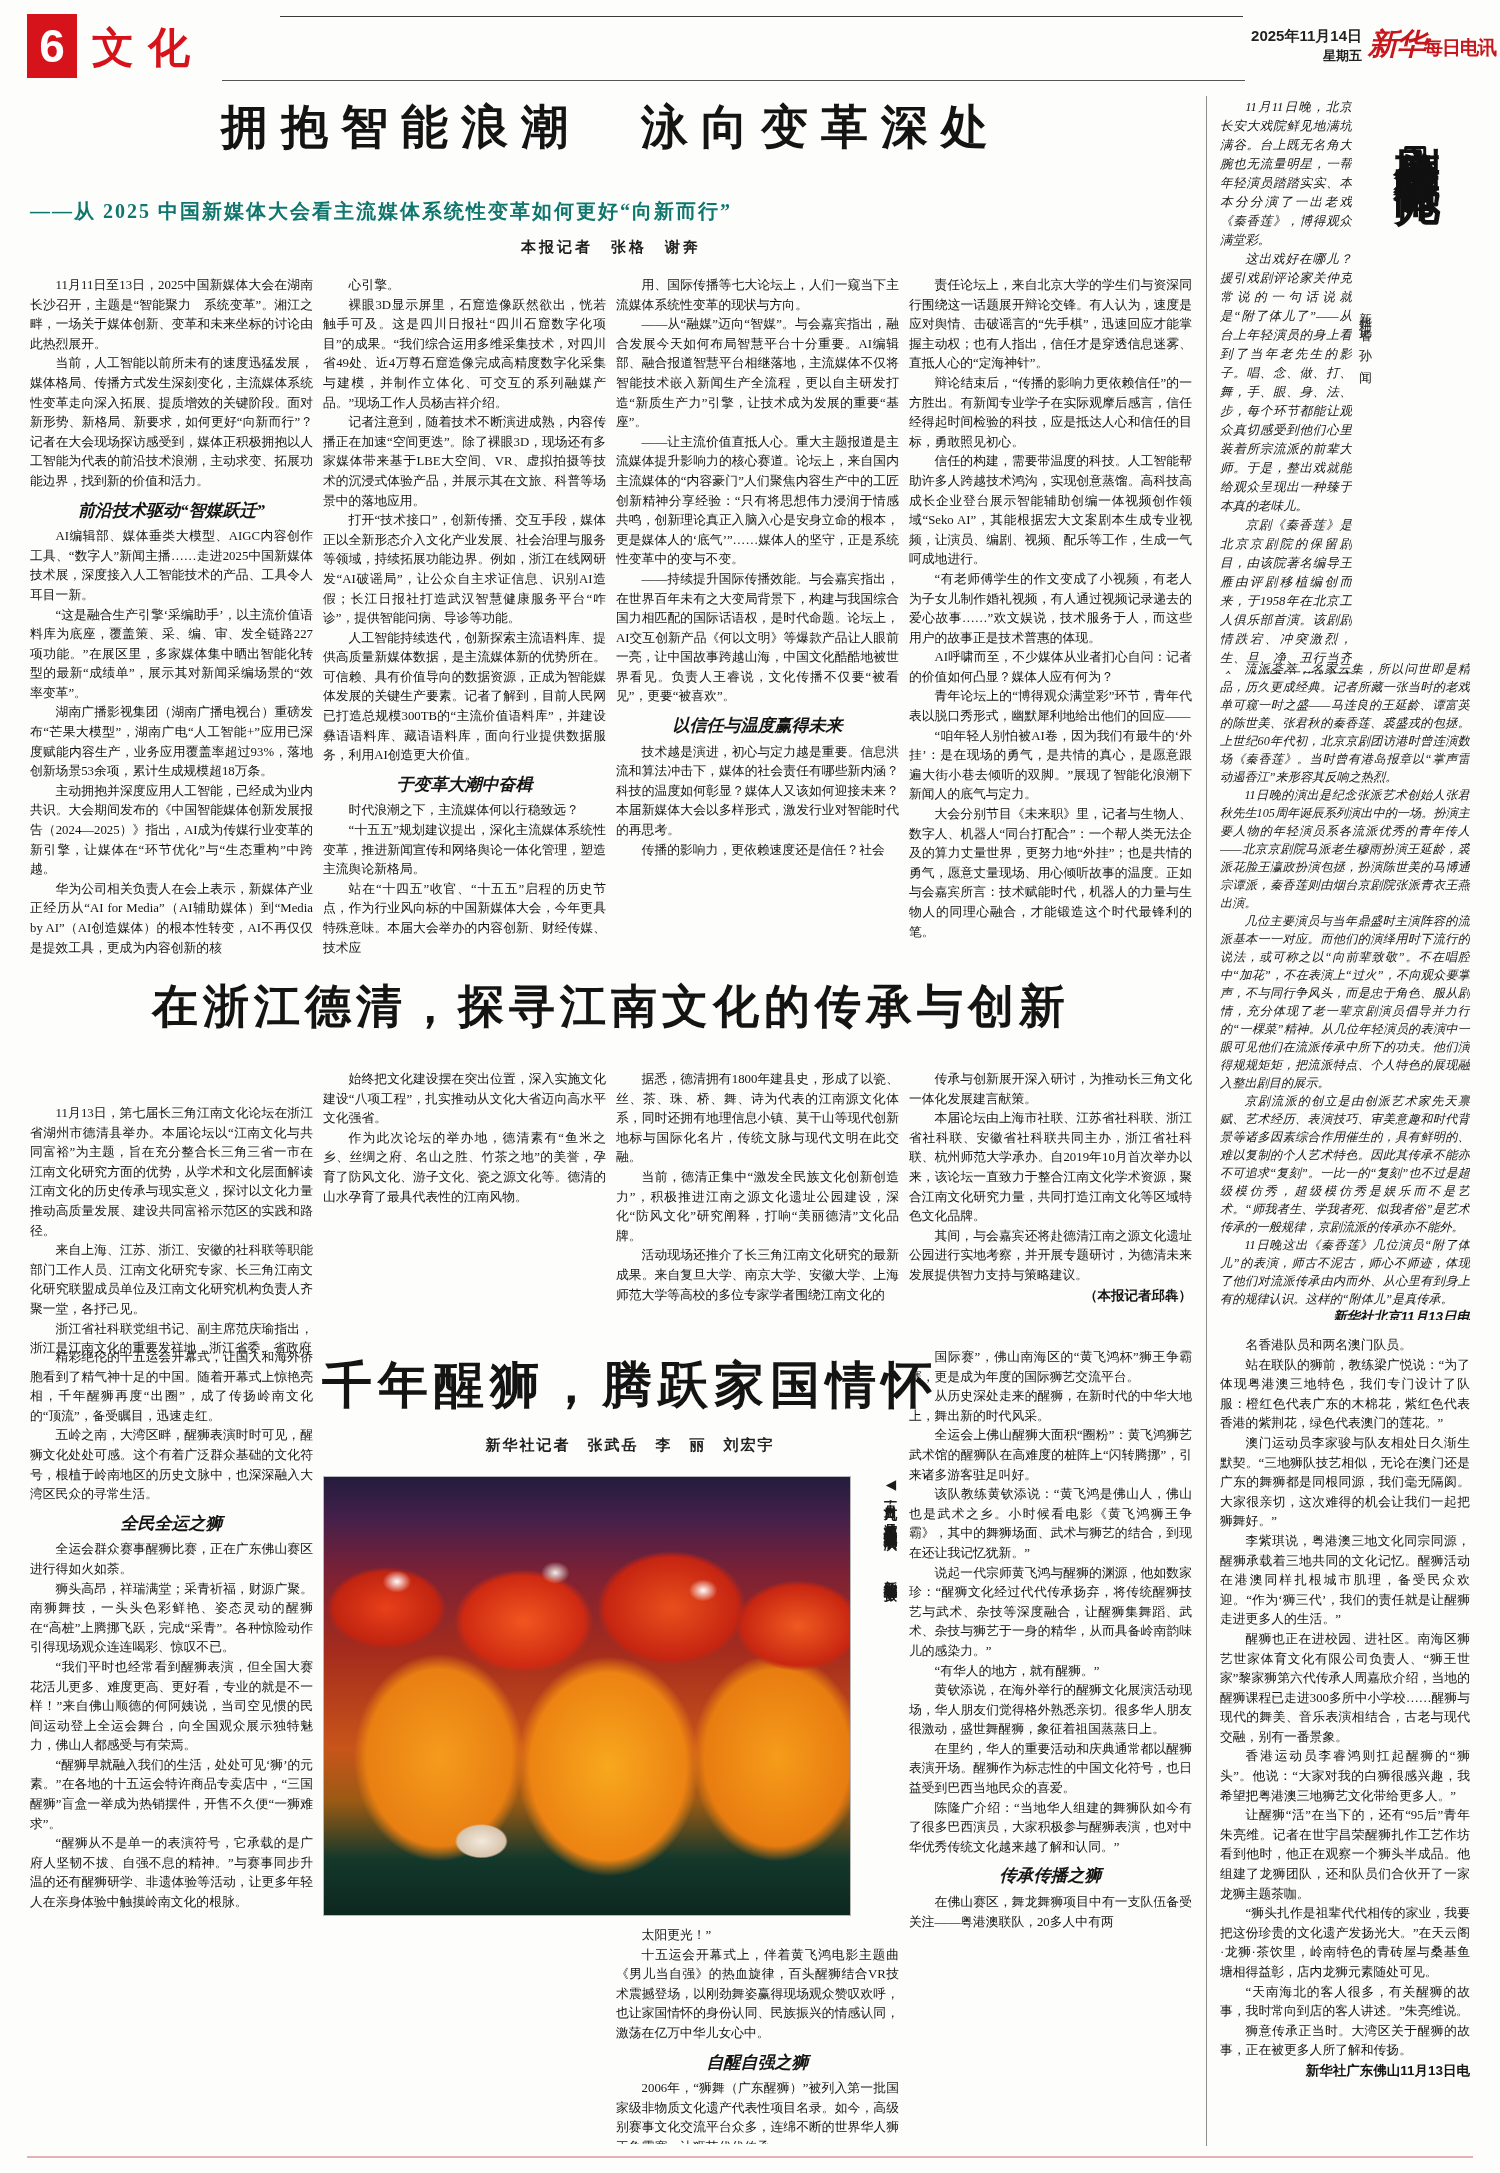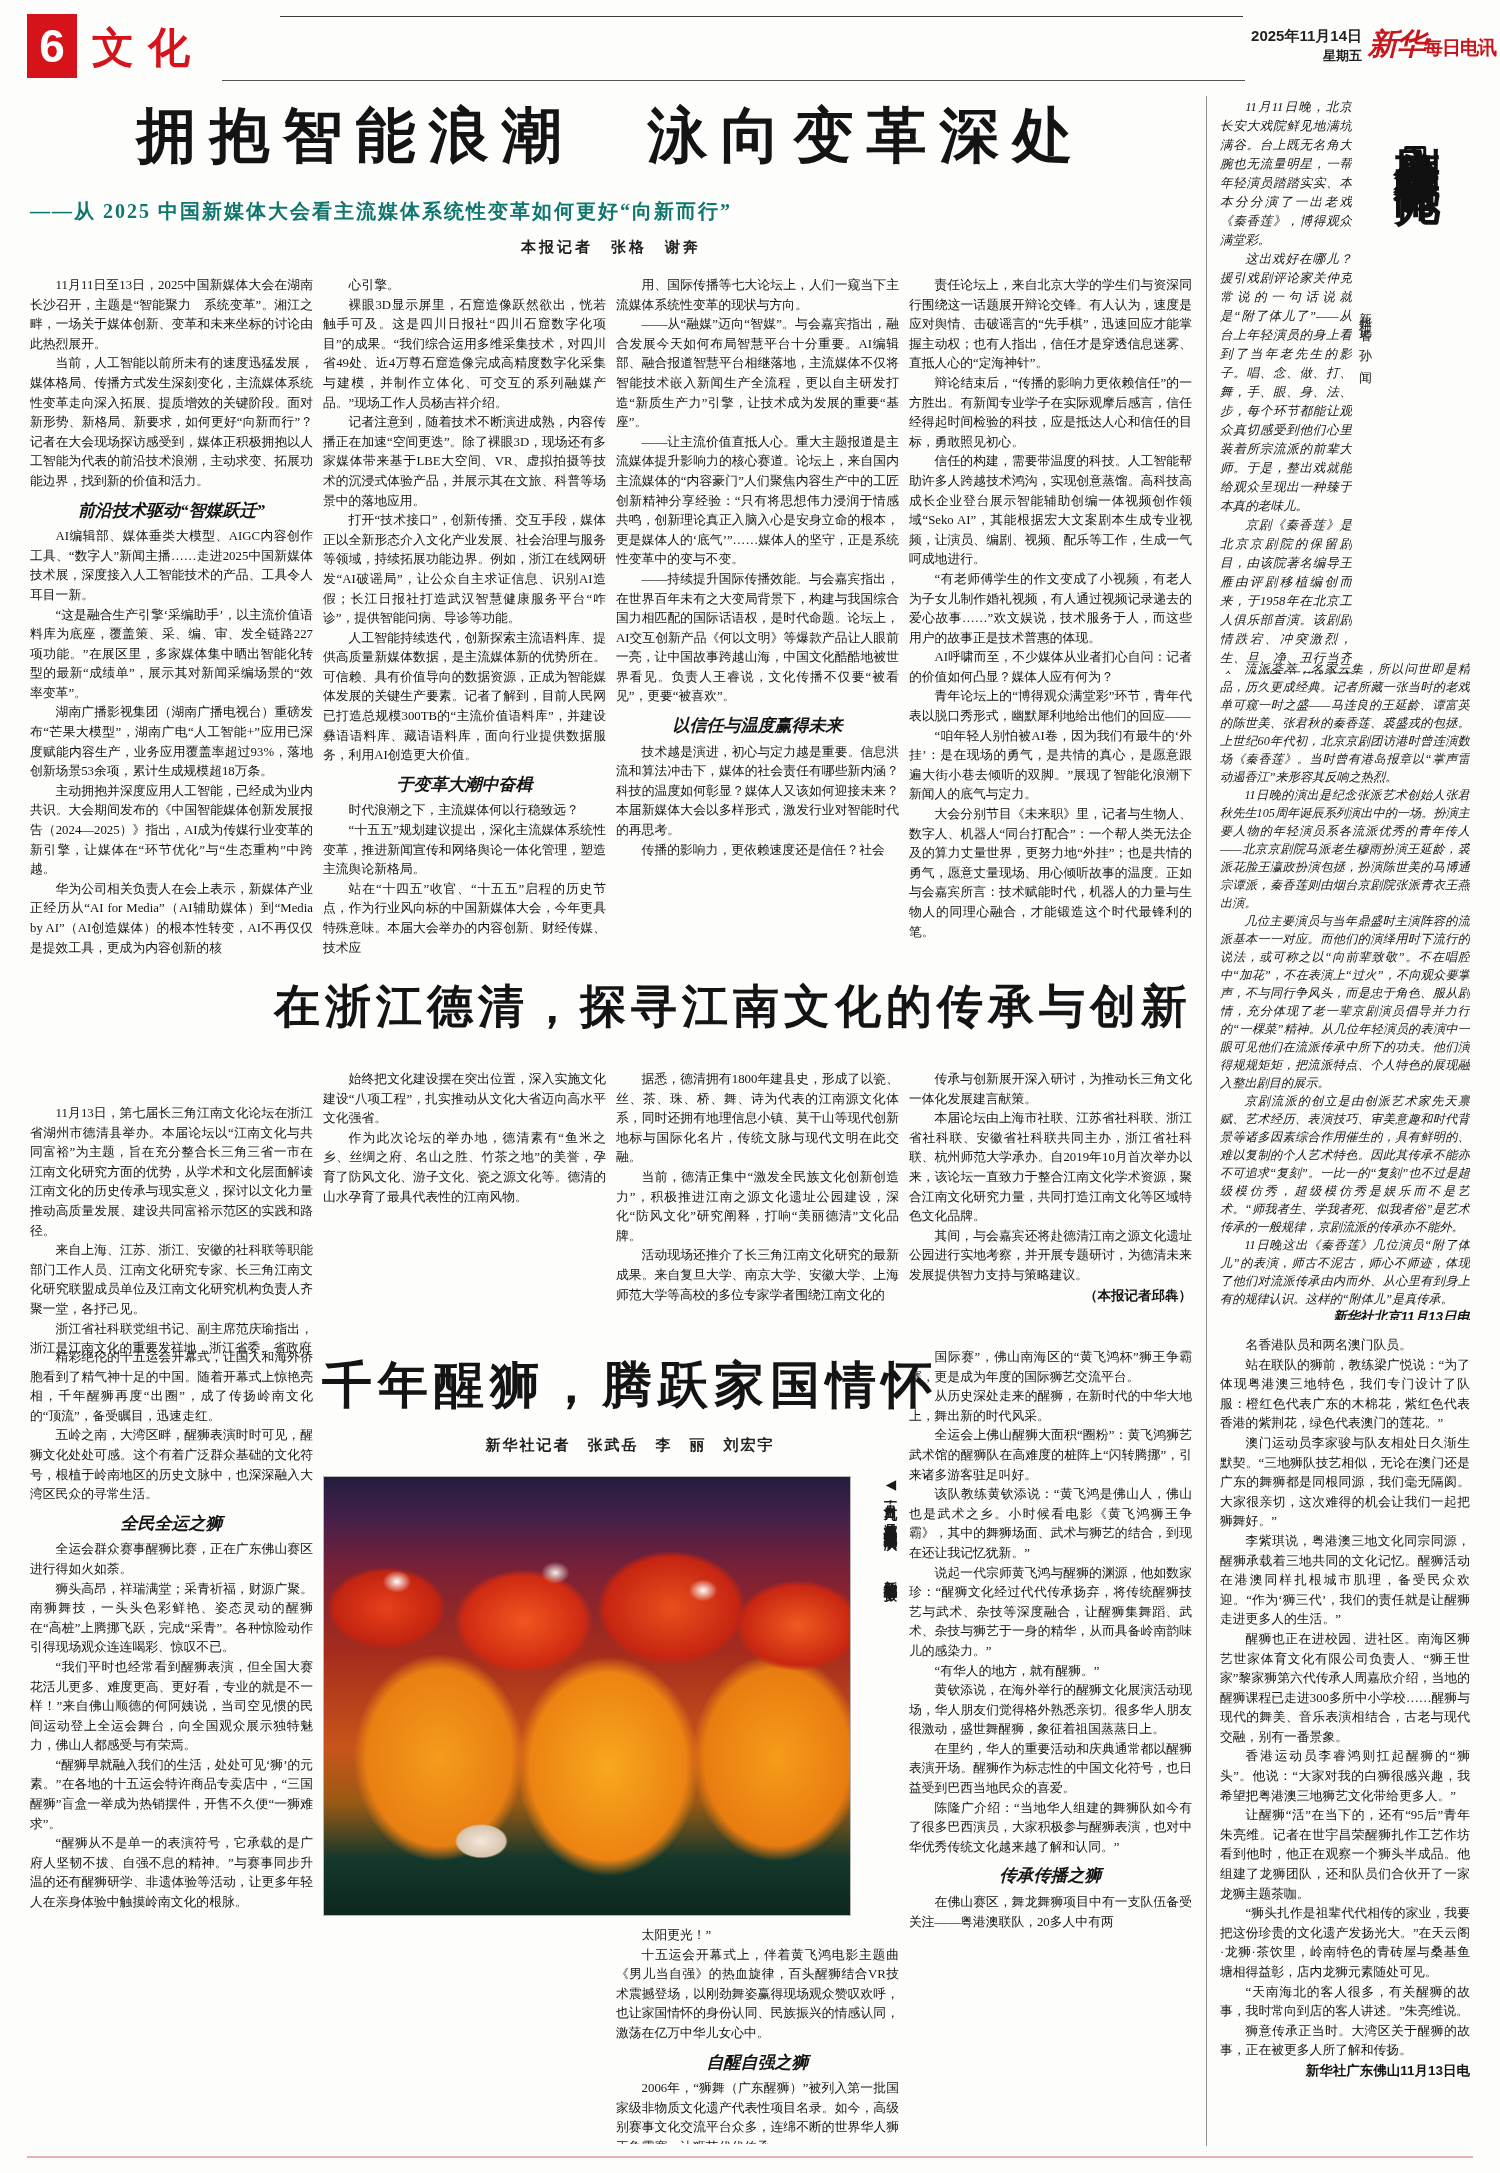--- a/index.html
+++ b/index.html
@@ -64,21 +64,21 @@
     <div>2025年11月14日</div>
     <div class="wd">星期五</div>
   </div>
   <div class="abs masthead">
     <span class="mh1">新华</span><span class="mh2">每日电讯</span>
   </div>
 
   <div class="abs vsep" style="left:1206px;top:96px;height:2050px;"></div>
   <div class="abs botline" style="left:27px;top:2156px;width:1446px;"></div>
 
-  <div class="abs headline" style="left:30px;top:96px;width:1162px;font-size:60px;letter-spacing:13px;">拥抱智能浪潮　泳向变革深处</div>
+  <div class="abs headline" style="left:30px;top:96px;width:1162px;font-size:47px;letter-spacing:13px;">拥抱智能浪潮　泳向变革深处</div>
   <div class="abs dek" style="left:30px;top:198px;width:1162px;font-size:20px;letter-spacing:2px;">——从 2025 中国新媒体大会看主流媒体系统性变革如何更好“向新而行”</div>
   <div class="abs byline" style="left:30px;top:238px;width:1162px;font-size:15px;font-weight:700;letter-spacing:3px;">本报记者　张格　谢奔</div>
   <div class="abs col" style="left:30px;top:276px;width:283px;height:688px;">
       <p>11月11日至13日，2025中国新媒体大会在湖南长沙召开，主题是“智能聚力　系统变革”。湘江之畔，一场关于媒体创新、变革和未来坐标的讨论由此热烈展开。</p>
       <p>当前，人工智能以前所未有的速度迅猛发展，媒体格局、传播方式发生深刻变化，主流媒体系统性变革走向深入拓展、提质增效的关键阶段。面对新形势、新格局、新要求，如何更好“向新而行”？记者在大会现场探访感受到，媒体正积极拥抱以人工智能为代表的前沿技术浪潮，主动求变、拓展功能边界，找到新的价值和活力。</p>
       <div class="sub">前沿技术驱动“智媒跃迁”</div>
       <p>AI编辑部、媒体垂类大模型、AIGC内容创作工具、“数字人”新闻主播……走进2025中国新媒体技术展，深度接入人工智能技术的产品、工具令人耳目一新。</p>
       <p>“这是融合生产引擎‘采编助手’，以主流价值语料库为底座，覆盖策、采、编、审、发全链路227项功能。”在展区里，多家媒体集中晒出智能化转型的最新“成绩单”，展示其对新闻采编场景的“效率变革”。</p>
       <p>湖南广播影视集团（湖南广播电视台）重磅发布“芒果大模型”，湖南广电“人工智能+”应用已深度赋能内容生产，业务应用覆盖率超过93%，落地创新场景53余项，累计生成规模超18万条。</p>
       <p>主动拥抱并深度应用人工智能，已经成为业内共识。大会期间发布的《中国智能媒体创新发展报告（2024—2025）》指出，AI成为传媒行业变革的新引擎，让媒体在“环节优化”与“生态重构”中跨越。</p>
@@ -124,21 +124,21 @@
   <div class="abs vert opera-title" style="left:1394px;top:108px;height:566px;">京剧传承就得『附体儿』</div>
   <div class="abs col kai" style="left:1220px;top:660px;width:250px;height:660px;font-size:12.2px;line-height:18px;">
       <p>流派荟萃，名家云集，所以问世即是精品，历久更成经典。记者所藏一张当时的老戏单可窥一时之盛——马连良的王延龄、谭富英的陈世美、张君秋的秦香莲、裘盛戎的包拯。上世纪60年代初，北京京剧团访港时曾连演数场《秦香莲》。当时曾有港岛报章以“掌声雷动遏香江”来形容其反响之热烈。</p>
       <p>11日晚的演出是纪念张派艺术创始人张君秋先生105周年诞辰系列演出中的一场。扮演主要人物的年轻演员系各流派优秀的青年传人——北京京剧院马派老生穆雨扮演王延龄，裘派花脸王瀛政扮演包拯，扮演陈世美的马博通宗谭派，秦香莲则由烟台京剧院张派青衣王燕出演。</p>
       <p>几位主要演员与当年鼎盛时主演阵容的流派基本一一对应。而他们的演绎用时下流行的说法，或可称之以“向前辈致敬”。不在唱腔中“加花”，不在表演上“过火”，不向观众要掌声，不与同行争风头，而是忠于角色、服从剧情，充分体现了老一辈京剧演员倡导并力行的“一棵菜”精神。从几位年轻演员的表演中一眼可见他们在流派传承中所下的功夫。他们演得规规矩矩，把流派特点、个人特色的展现融入整出剧目的展示。</p>
       <p>京剧流派的创立是由创派艺术家先天禀赋、艺术经历、表演技巧、审美意趣和时代背景等诸多因素综合作用催生的，具有鲜明的、难以复制的个人艺术特色。因此其传承不能亦不可追求“复刻”。一比一的“复刻”也不过是超级模仿秀，超级模仿秀是娱乐而不是艺术。“师我者生、学我者死、似我者俗”是艺术传承的一般规律，京剧流派的传承亦不能外。</p>
       <p>11日晚这出《秦香莲》几位演员“附了体儿”的表演，师古不泥古，师心不师迹，体现了他们对流派传承由内而外、从心里有到身上有的规律认识。这样的“附体儿”是真传承。</p>
       <p class="sig">新华社北京11月13日电</p>
     </div>
 
-  <div class="abs headline" style="left:30px;top:976px;width:1162px;font-size:46px;letter-spacing:5px;text-align:right;">在浙江德清，探寻江南文化的传承与创新</div>
+  <div class="abs headline" style="left:30px;top:976px;width:1162px;font-size:46px;letter-spacing:5px;">在浙江德清，探寻江南文化的传承与创新</div>
   <div class="abs col" style="left:30px;top:1104px;width:283px;height:270px;">
       <p>11月13日，第七届长三角江南文化论坛在浙江省湖州市德清县举办。本届论坛以“江南文化与共同富裕”为主题，旨在充分整合长三角三省一市在江南文化研究方面的优势，从学术和文化层面解读江南文化的历史传承与现实意义，探讨以文化力量推动高质量发展、建设共同富裕示范区的实践和路径。</p>
       <p>来自上海、江苏、浙江、安徽的社科联等职能部门工作人员、江南文化研究专家、长三角江南文化研究联盟成员单位及江南文化研究机构负责人齐聚一堂，各抒己见。</p>
       <p>浙江省社科联党组书记、副主席范庆瑜指出，浙江是江南文化的重要发祥地，浙江省委、省政府</p>
     </div>
   <div class="abs col" style="left:323px;top:1070px;width:283px;height:270px;">
       <p>始终把文化建设摆在突出位置，深入实施文化建设“八项工程”，扎实推动从文化大省迈向高水平文化强省。</p>
       <p>作为此次论坛的举办地，德清素有“鱼米之乡、丝绸之府、名山之胜、竹茶之地”的美誉，孕育了防风文化、游子文化、瓷之源文化等。德清的山水孕育了最具代表性的江南风物。</p>
     </div>
   <div class="abs col" style="left:616px;top:1070px;width:283px;height:270px;">

